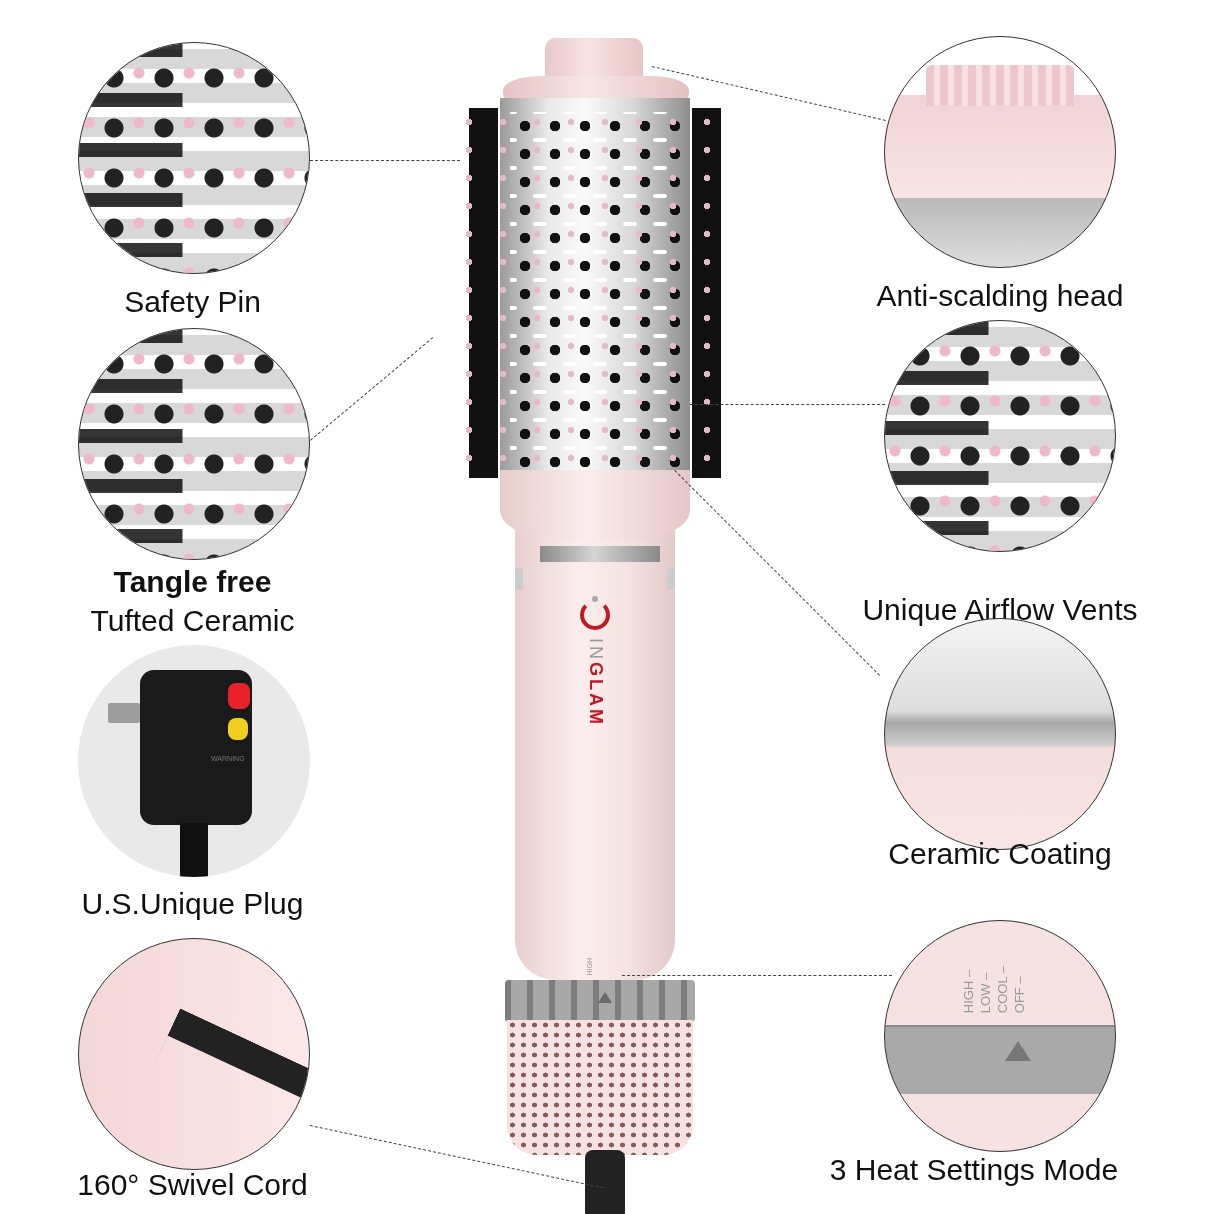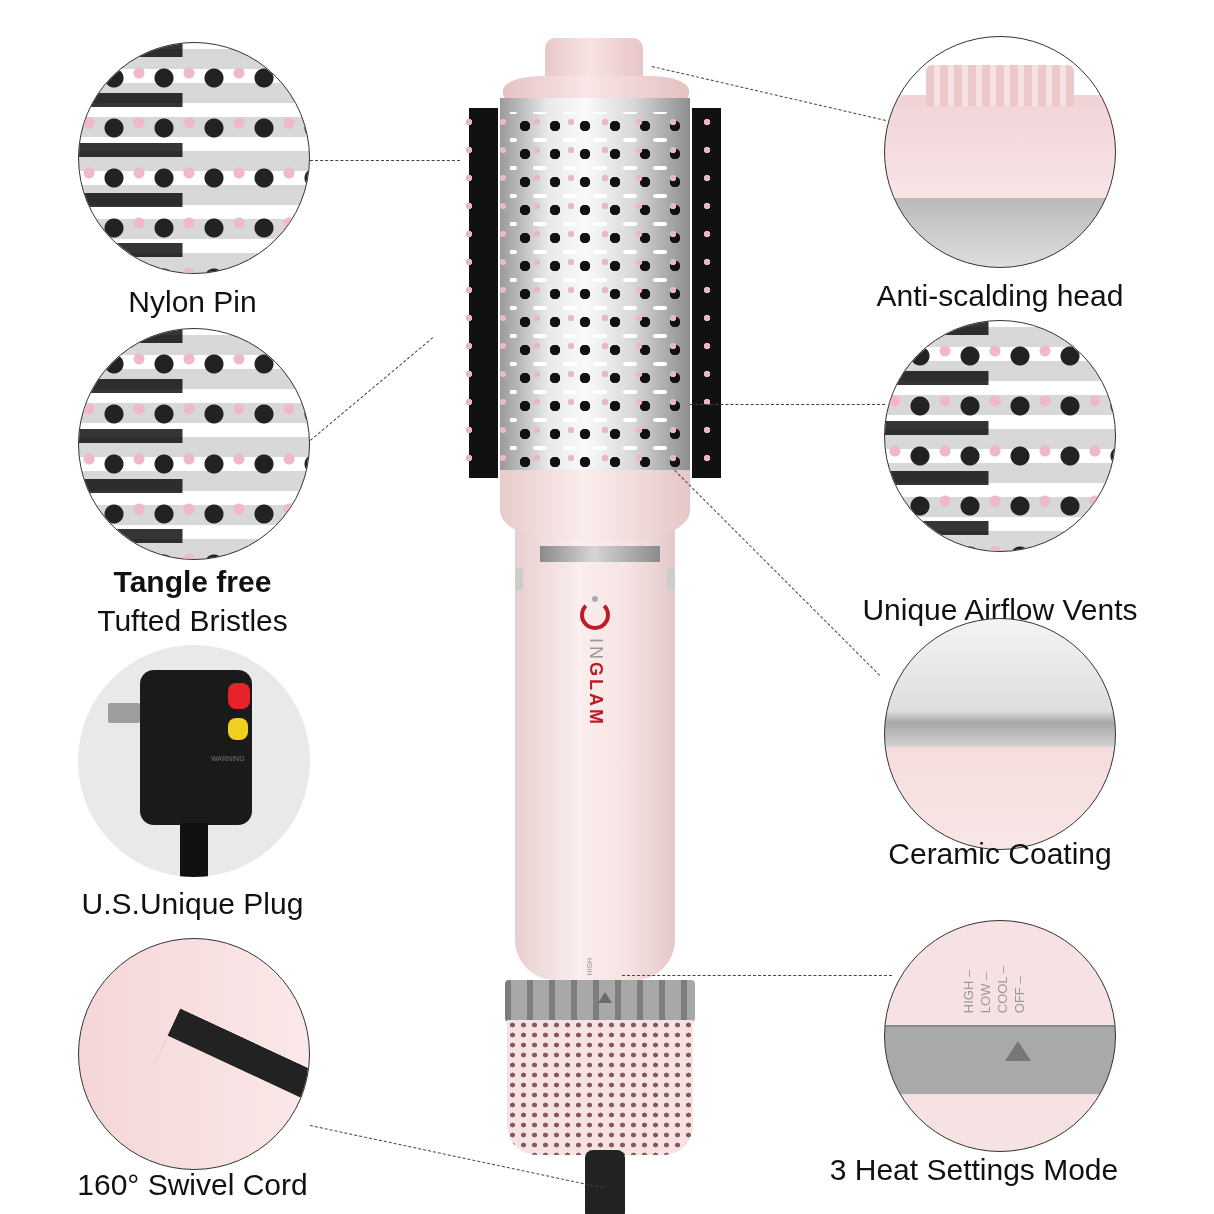--- a/index.html
+++ b/index.html
@@ -67,25 +67,25 @@
   <div class="settings-txt" style="left:586px;top:958px;">
     <span>HIGH</span>
   </div>
   <div class="dial"></div>
   <div class="abs" style="left:598px;top:992px;width:0;height:0;border-left:7px solid transparent;border-right:7px solid transparent;border-bottom:11px solid #6b6b6b;"></div>
   <div class="vent"></div>
   <div class="cord"></div>
 </div>
 
 <div class="circle c-pins" style="left:78px;top:42px;width:232px;height:232px;"></div>
-<div class="label" style="left:60px;top:282px;width:265px;">Nylon Pin</div>
+<div class="label" style="left:60px;top:282px;width:265px;">Safety Pin</div>
 
 <div class="circle c-pins" style="left:78px;top:328px;width:232px;height:232px;"></div>
 <div class="label" style="left:60px;top:562px;width:265px;font-weight:bold;">Tangle free</div>
-<div class="label" style="left:60px;top:601px;width:265px;">Tufted Bristles</div>
+<div class="label" style="left:60px;top:601px;width:265px;">Tufted Ceramic</div>
 
 <div class="circle c-plug" style="left:78px;top:645px;width:232px;height:232px;">
   <div class="abs" style="left:30px;top:58px;width:32px;height:20px;background:#9d9d9d;border-radius:2px;"></div>
   <div class="abs" style="left:62px;top:25px;width:112px;height:155px;background:#1a1a1a;border-radius:14px;"></div>
   <div class="abs" style="left:150px;top:38px;width:22px;height:26px;background:#e8222b;border-radius:8px;"></div>
   <div class="abs" style="left:150px;top:73px;width:20px;height:22px;background:#f0cf1f;border-radius:8px;"></div>
   <div class="abs" style="left:133px;top:110px;font-size:7px;color:#777;">WARNING</div>
   <div class="abs" style="left:102px;top:178px;width:28px;height:60px;background:#111;"></div>
 </div>
 <div class="label" style="left:60px;top:884px;width:265px;">U.S.Unique Plug</div>

